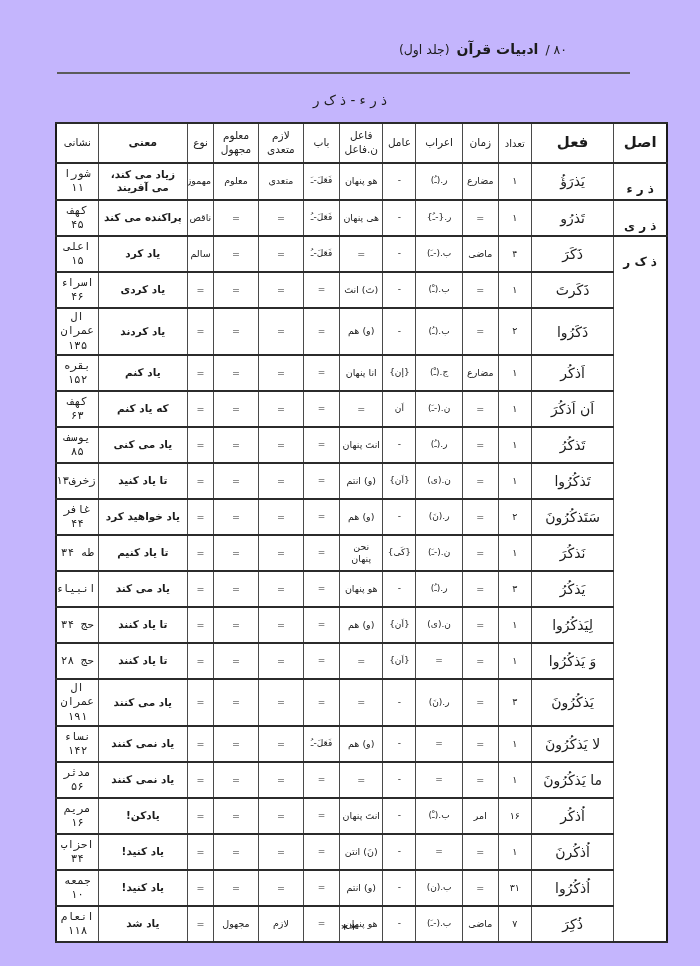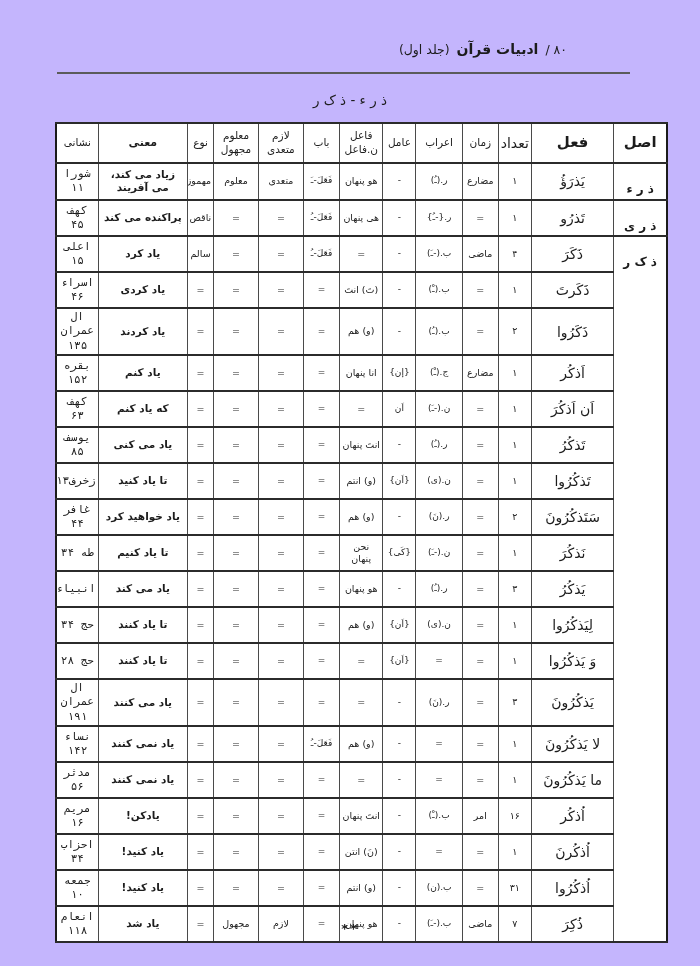--- a/index.html
+++ b/index.html
@@ -27,21 +27,21 @@
     border-left:1px solid #4a4a4a;border-right:1px solid #4a4a4a;
     border-top:2px solid #2b2b2b;border-bottom:2px solid #2b2b2b;
     text-align:center;vertical-align:middle;padding:1px 2px;
     overflow:hidden;line-height:1.3;
   }
   thead tr{height:40px;}
   tbody tr{height:36px;}
   th{font-weight:normal;font-size:10.5px;white-space:pre-line;}
   th.c-asl,th.c-fel{font-size:15px;font-weight:bold;}
   th.c-mani{font-size:11px;font-weight:bold;}
-  th.c-tedad{font-size:14px;}
+  th.c-tedad{font-size:10px;}
   td{font-size:9.5px;}
   td.c-fel{font-size:14px;font-weight:normal;}
   td.c-asl{font-size:12px;font-weight:bold;vertical-align:top;padding-top:18px;letter-spacing:1px;}
   td.c-mani{font-size:10.5px;font-weight:bold;margin-top:40px;}
   td.c-neshani{font-size:11px;font-family:Liberation Mono, monospace;}
   td.c-erab,td.c-bab,td.c-amel{font-size:9px;}
 
   
   .footer-mark{position:absolute;top:921px;left:0;width:100%;text-align:center;
     font-size:13px;font-weight:bold;letter-spacing:2px;}

